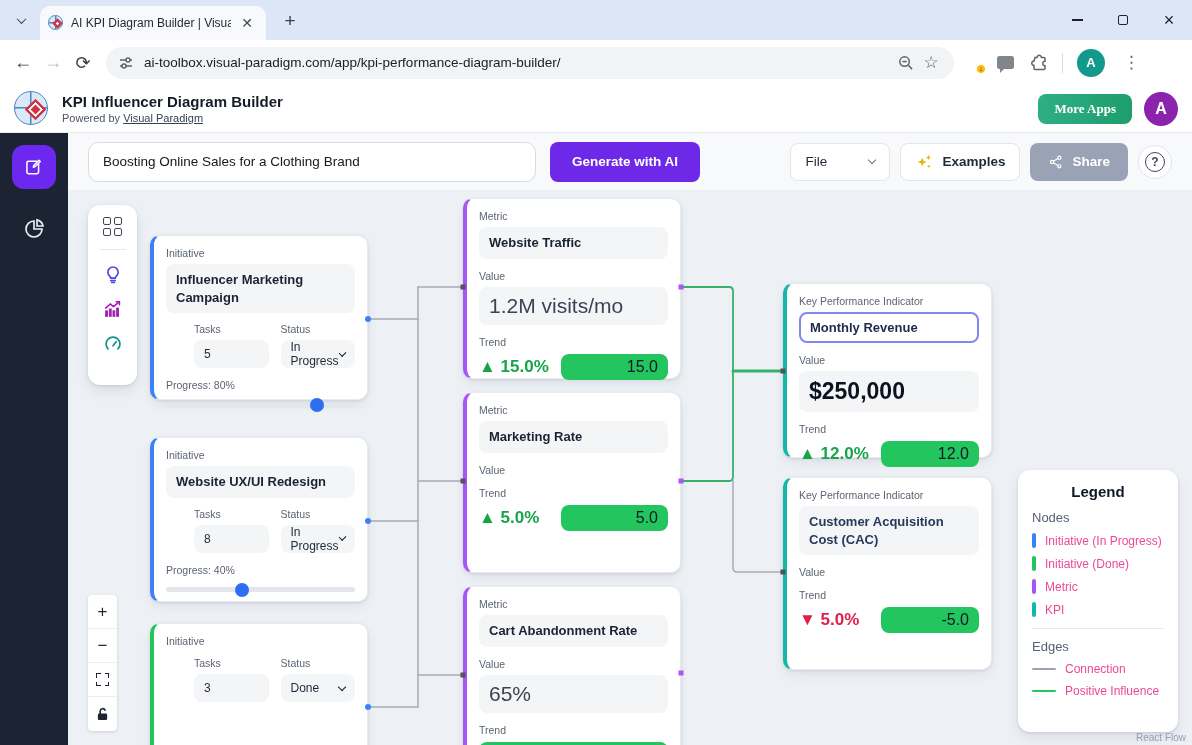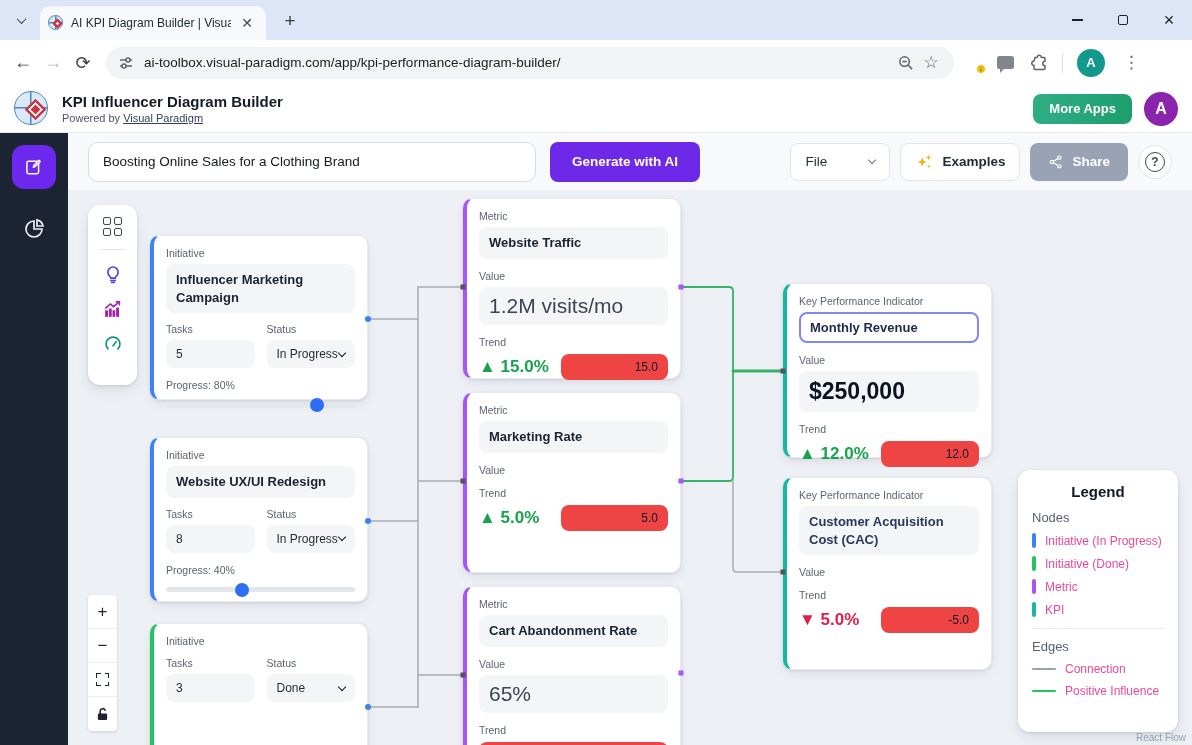--- a/index.html
+++ b/index.html
@@ -46,21 +46,21 @@
   .vdiv { width:1px; height:20px; background:#dadce0; }
   .chrome-avatar { width:28px; height:28px; border-radius:50%; background:#13998c; color:#fff; font-size:13px; font-weight:bold; display:flex; align-items:center; justify-content:center; cursor:pointer; }
   .kebab { font-size:17px; color:#5f6368; cursor:pointer; padding:0 4px; }
 
   
   .appheader { position:absolute; left:0; top:85px; width:1192px; height:48px; background:#fff; border-bottom:1px solid #e7e9ee; display:flex; align-items:center; padding:0 14px; }
   .app-title { font-size:15px; font-weight:bold; color:#151b26; line-height:1.2; }
   .powered { font-size:11px; color:#4b5563; margin-top:1px; }
   .powered a { color:#374151; }
   .hdr-right { margin-left:auto; display:flex; align-items:center; gap:12px; }
-  .moreapps { background:linear-gradient(90deg,#2fae85,#1d9e6d); color:#fff; font-size:13px; font-weight:bold; border:none; border-radius:8px; height:30px; padding:0 16px; cursor:pointer; }
+  .moreapps { background:linear-gradient(90deg,#2fae85,#1d9e6d); color:#fff; font-size:13px; font-weight:bold; border:none; border-radius:8px; height:30px; padding:0 16px; cursor:pointer;font-family:Liberation Serif, serif; }
   .app-avatar { width:34px; height:34px; border-radius:50%; background:#8b23ad; color:#fff; font-weight:bold; font-size:16px; display:flex; align-items:center; justify-content:center; cursor:pointer; }
 
   
   .side { position:absolute; left:0; top:133px; width:68px; height:612px; background:#1c2434; display:flex; flex-direction:column; align-items:center; padding-top:12px; gap:22px; }
   .side-edit { width:44px; height:44px; border-radius:12px; background:#6d28f0; display:flex; align-items:center; justify-content:center; cursor:pointer; }
   .side-pie { width:44px; height:36px; display:flex; align-items:center; justify-content:center; cursor:pointer; }
 
   
   .toolbar { position:absolute; left:68px; top:133px; width:1124px; height:57px; background:#f8f9fb; display:flex; align-items:center; padding:0 20px; }
   .prompt { width:448px; height:40px; background:#fff; border:1px solid #d8dbe0; border-radius:10px; font-size:13.5px; color:#14181f; padding:0 14px; font-family:"Liberation Sans",sans-serif; }
@@ -81,36 +81,36 @@
   .palette { position:absolute; left:20px; top:15px; width:49px; height:180px; background:#fff; border-radius:12px; box-shadow:0 1px 3px rgba(16,24,40,.12),0 6px 14px rgba(16,24,40,.08); display:flex; flex-direction:column; align-items:center; padding:12px 0; gap:13px; z-index:2; }
   .pal-grid { display:grid; grid-template-columns:8px 8px; gap:3px; cursor:grab; }
   .pal-grid span { width:8px; height:8px; border:1.8px solid #3e4756; border-radius:2px; }
   .pal-div { width:26px; height:1px; background:#e5e7eb; }
   .pal-ic { cursor:grab; display:flex; }
 
   .node { position:absolute; background:#fff; border:1px solid #e8eaef; border-left-width:4px; border-left-style:solid; border-radius:10px; box-shadow:0 1px 3px rgba(16,24,40,.1),0 5px 12px rgba(16,24,40,.06); padding:11px 12px 11px 12px; }
   .nlabel { font-size:10.5px; color:#5b6472; margin-bottom:5px; }
   .ntitle { background:#f4f5f7; border-radius:8px; padding:7px 10px; font-size:13px; font-weight:bold; color:#1a2333; line-height:1.35; }
   .ntitle-input { width:100%; background:#fff; border:2px solid #8287f2; border-radius:8px; padding:6px 9px; font-size:13px; font-weight:bold; color:#1e2a4a; font-family:"Liberation Sans",sans-serif; }
-  .cols { display:flex; gap:12px; margin-top:10px; }
+  .cols { display:flex; gap:12px; margin-top:10px;margin-left:28px; }
   .col { flex:1; }
   .pill { background:#f4f5f7; border-radius:8px; height:28px; display:flex; align-items:center; padding:0 10px; font-size:12px; color:#1f2937; }
   .sel { justify-content:space-between; cursor:pointer; }
   .sel .chev-sm { border-color:#111827; }
   .prog-label { font-size:10.5px; color:#5b6472; margin-top:11px; }
   .slider { position:relative; height:14px; margin-top:7px; cursor:pointer; }
   .slider .track { position:absolute; left:0; right:0; top:4.5px; height:5px; background:#e3e6ea; border-radius:3px; }
   .slider .thumb { position:absolute; top:7px; width:14px; height:14px; border-radius:50%; background:#2e6ef2; transform:translate(-50%,-50%); }
   .vlabel { font-size:10.5px; color:#5b6472; margin-top:11px; margin-bottom:5px; }
   .vpill { background:#f4f5f7; border-radius:8px; padding:7px 10px; font-size:21px; color:#3c4453; }
   .vpill.big { font-size:23px; font-weight:bold; color:#0b1220; }
   .trend-row { display:flex; align-items:center; margin-top:6px; gap:10px; }
   .trend-pct { font-size:17px; font-weight:bold; white-space:nowrap; width:72px; }
   .trend-pct.up { color:#16a34a; } .trend-pct.down { color:#e11d48; }
-  .trend-val { flex:1; background:#ef4444; border-radius:8px; height:26px; display:flex; align-items:center; justify-content:flex-end; padding:0 10px; font-size:12px; color:#111827; }
+  .trend-val { flex:1; background:#22c55e; border-radius:8px; height:26px; display:flex; align-items:center; justify-content:flex-end; padding:0 10px; font-size:16px; color:#111827; }
 
   
   .legend { position:absolute; left:950px; top:280px; width:160px; height:262px; background:#fff; border-radius:12px; box-shadow:0 1px 3px rgba(16,24,40,.12),0 6px 14px rgba(16,24,40,.08); padding:13px 14px; }
   .leg-title { text-align:center; font-size:15px; font-weight:bold; color:#101828; }
   .leg-head { font-size:13px; color:#566274; margin:10px 0 8px; }
   .leg-item { display:flex; align-items:center; gap:9px; margin-bottom:8px; }
   .leg-bar { width:4px; height:15px; border-radius:2px; flex:none; }
   .leg-item span.lbl { font-size:12px; color:#ec4899; white-space:nowrap; }
   .leg-div { height:1px; background:#e7e9ee; margin:11px 0 2px; }
   .leg-line { width:24px; height:2.5px; border-radius:2px; flex:none; }

